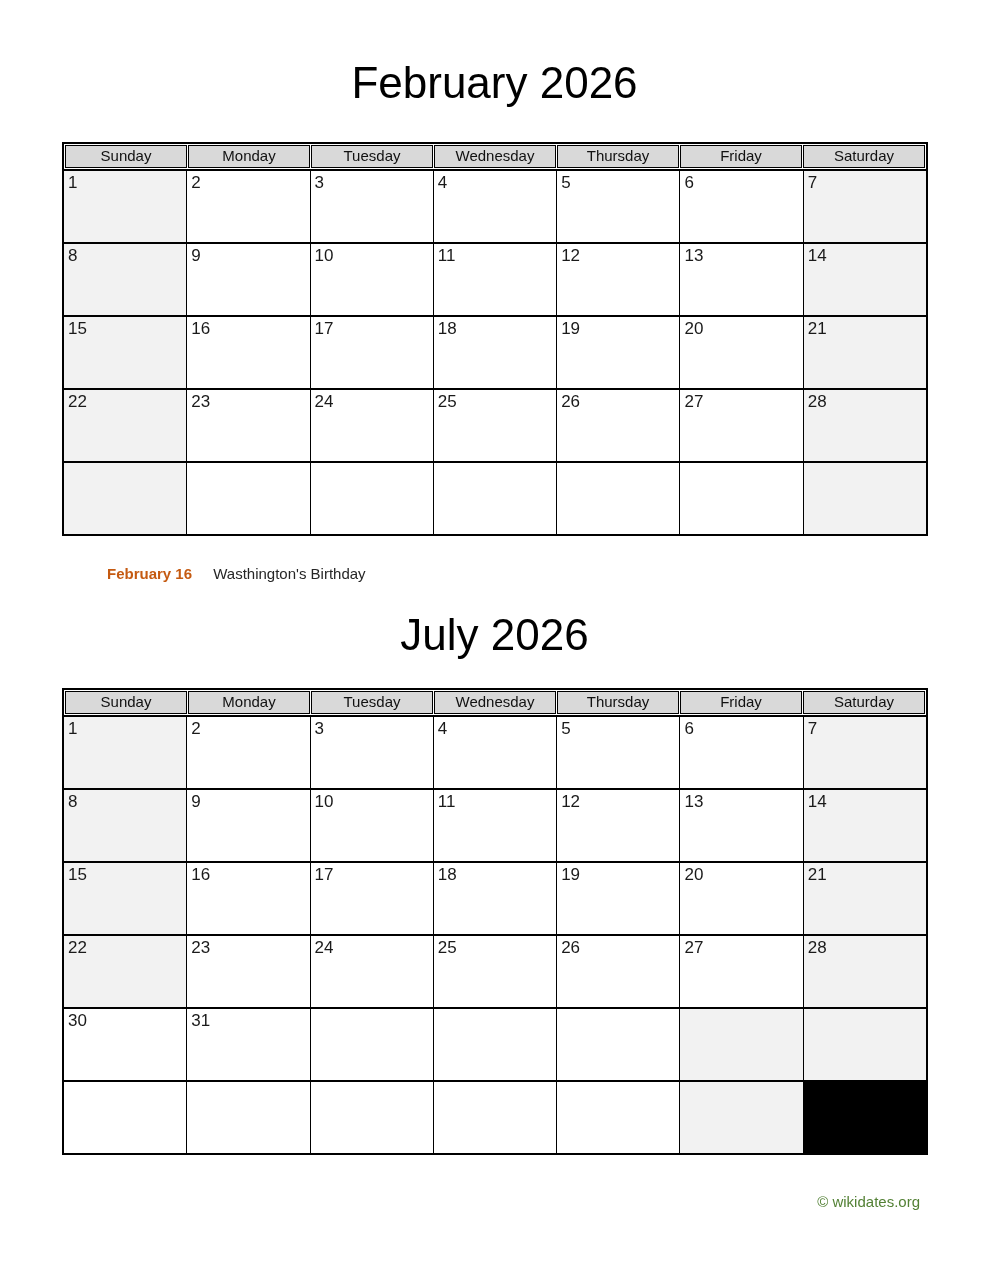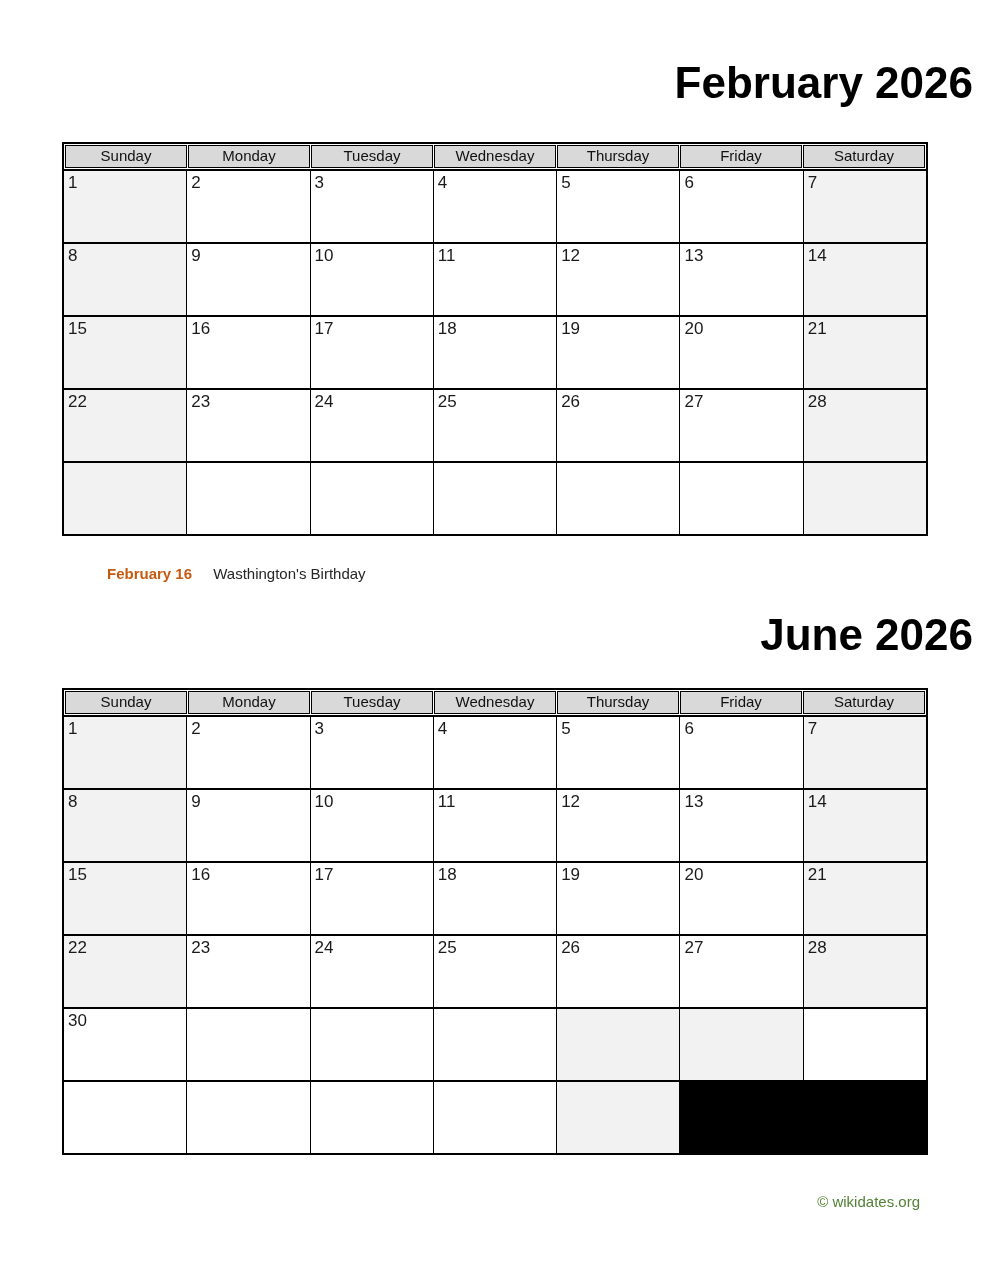--- a/index.html
+++ b/index.html
@@ -17,24 +17,24 @@
   body {
     width: 989px;
     height: 1280px;
     background: #ffffff;
     font-family: "Liberation Sans", "DejaVu Sans", sans-serif;
     overflow: hidden;
   }
   .page { width: 989px; height: 1280px; background: #ffffff; }
 
   .month-title {
-    margin: 16px;
-    text-align: right;
+    margin: 1px;
+    text-align: center;
     font-size: 44px;
-    font-weight: 700;
+    font-weight: 400;
     line-height: 62px;
     color: var(--title-text);
     letter-spacing: 0;
   }
   .month:first-child .month-title { margin-top: 52px; }
   .month + .month .month-title { margin-top: 21px; }
 
   .cal {
     width: 866px;
     margin: 28px 0 0 62px;
@@ -154,21 +154,21 @@
             <div class="cal-cell weekend"><span></span></div>
           </div>
     </div>
     <div class="note">
       <span class="note-date">February 16</span>
       <span class="note-label">Wasthington's Birthday</span>
     </div>
   </section>
 
   <section class="month">
-    <h1 class="month-title">June 2026</h1>
+    <h1 class="month-title">July 2026</h1>
     <div class="cal">
       <div class="cal-head">
             <div class="cal-head-cell">Sunday</div>
             <div class="cal-head-cell">Monday</div>
             <div class="cal-head-cell">Tuesday</div>
             <div class="cal-head-cell">Wednesday</div>
             <div class="cal-head-cell">Thursday</div>
             <div class="cal-head-cell">Friday</div>
             <div class="cal-head-cell">Saturday</div>
           </div>
@@ -195,20 +195,21 @@
             <div class="cal-cell"><span>20</span></div>
             <div class="cal-cell weekend"><span>21</span></div>
             <div class="cal-cell weekend"><span>22</span></div>
             <div class="cal-cell"><span>23</span></div>
             <div class="cal-cell"><span>24</span></div>
             <div class="cal-cell"><span>25</span></div>
             <div class="cal-cell"><span>26</span></div>
             <div class="cal-cell"><span>27</span></div>
             <div class="cal-cell weekend"><span>28</span></div>
             <div class="cal-cell"><span>30</span></div>
+            <div class="cal-cell"><span>31</span></div>
             <div class="cal-cell"><span></span></div>
             <div class="cal-cell"><span></span></div>
             <div class="cal-cell"><span></span></div>
             <div class="cal-cell weekend"><span></span></div>
             <div class="cal-cell weekend"><span></span></div>
             <div class="cal-cell"><span></span></div>
             <div class="cal-cell"><span></span></div>
             <div class="cal-cell"><span></span></div>
             <div class="cal-cell"><span></span></div>
             <div class="cal-cell"><span></span></div>

